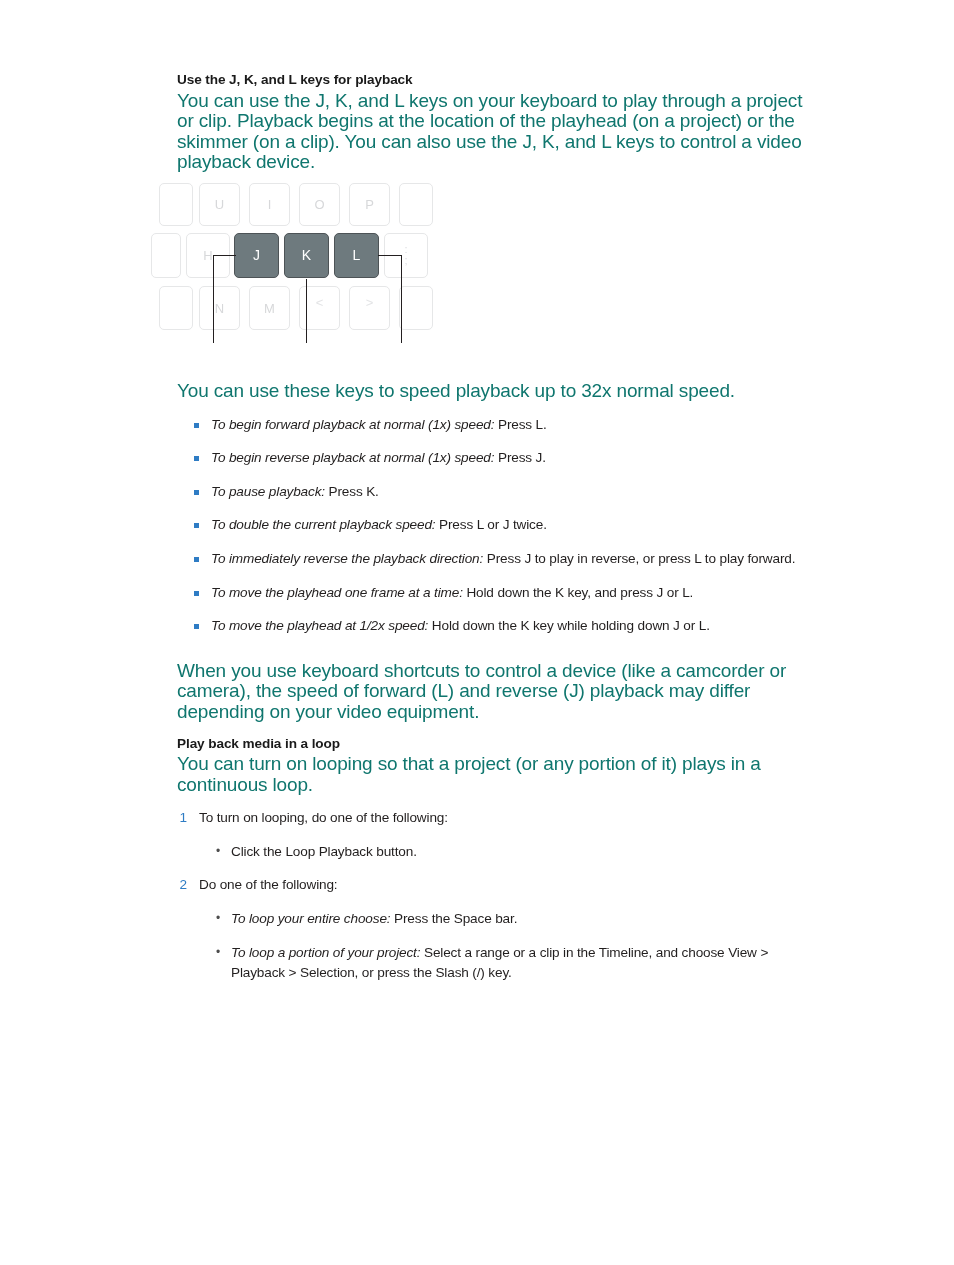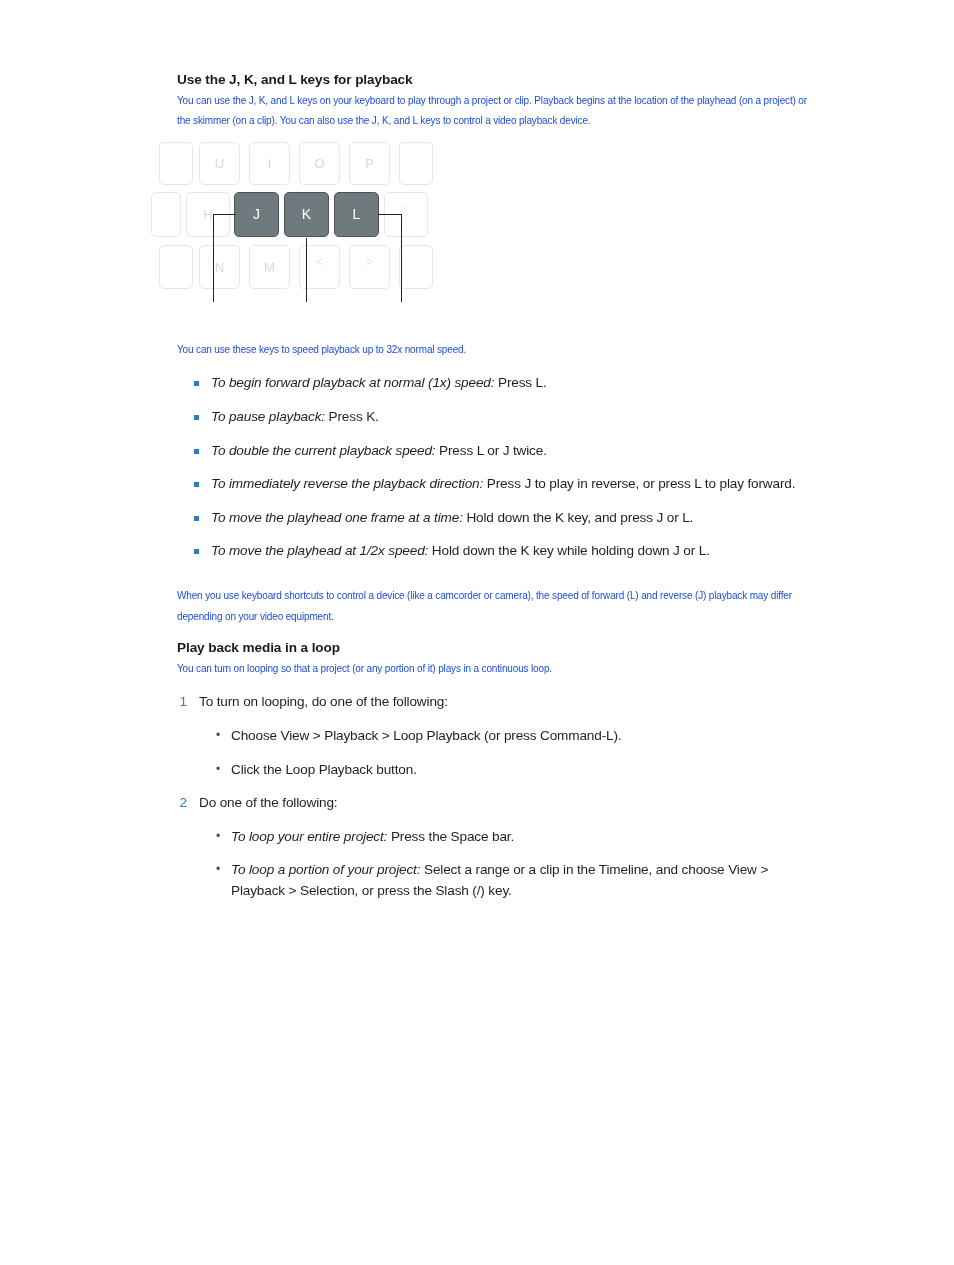--- a/index.html
+++ b/index.html
@@ -31,23 +31,23 @@
 
   
   .h-sub {
     font-size: 13.6px;
     font-weight: bold;
     line-height: 20.6px;
     color: #1a1a1a;
     letter-spacing: -0.1px;
   }
   .para {
-    font-size: 10px;
-    line-height: 20.6px;
-    color: #1d4ed8;
+    font-size: 19px;
+    line-height: 20.6px;
+    color: #0f766e;
     letter-spacing: -0.15px;
   }
 
   
   .figure {
     position: relative;
     width: 300px;
     height: 190px;
     margin-top: 18px;
     margin-left: 4px;
@@ -301,20 +301,23 @@
 
     </div>
 
     <div class="para" style="">You can use these keys to speed playback up to 32x normal speed.</div>
 
     <ul class="blist">
       <li>
         <span class="term">To begin forward playback at normal (1x) speed:</span><span> Press L.</span>
       </li>
       <li>
+        <span class="term">To begin reverse playback at normal (1x) speed:</span><span> Press J.</span>
+      </li>
+      <li>
         <span class="term">To pause playback:</span><span> Press K.</span>
       </li>
       <li>
         <span class="term">To double the current playback speed:</span><span> Press L or J twice.</span>
       </li>
       <li>
         <span class="term">To immediately reverse the playback direction:</span><span> Press J to play in reverse, or press L to play forward.</span>
       </li>
       <li>
         <span class="term">To move the playhead one frame at a time:</span><span> Hold down the K key, and press J or L.</span>
@@ -328,33 +331,30 @@
 
     <div class="h-sub" style="margin-top:11px;">Play back media in a loop</div>
     <div class="para">You can turn on looping so that a project (or any portion of it) plays in a continuous loop.</div>
 
     <ol class="nlist">
       <li>
         <span class="num">1</span>
         <span>To turn on looping, do one of the following:</span>
         <ul class="sublist">
           <li>
-            <span class="term"></span><span>Choose View &gt; Playback &gt; Loop Playback (or press Command-L).</span>
-          </li>
-          <li>
             <span class="term"></span><span>Click the Loop Playback button.</span>
           </li>
         </ul>
       </li>
       <li>
         <span class="num">2</span>
         <span>Do one of the following:</span>
         <ul class="sublist">
           <li>
-            <span class="term">To loop your entire project:</span><span> Press the Space bar.</span>
+            <span class="term">To loop your entire choose:</span><span> Press the Space bar.</span>
           </li>
           <li>
             <span class="term">To loop a portion of your project:</span><span> Select a range or a clip in the Timeline, and choose View &gt; Playback &gt; Selection, or press the Slash (/) key.</span>
           </li>
         </ul>
       </li>
     </ol>
 
   </div>
 

